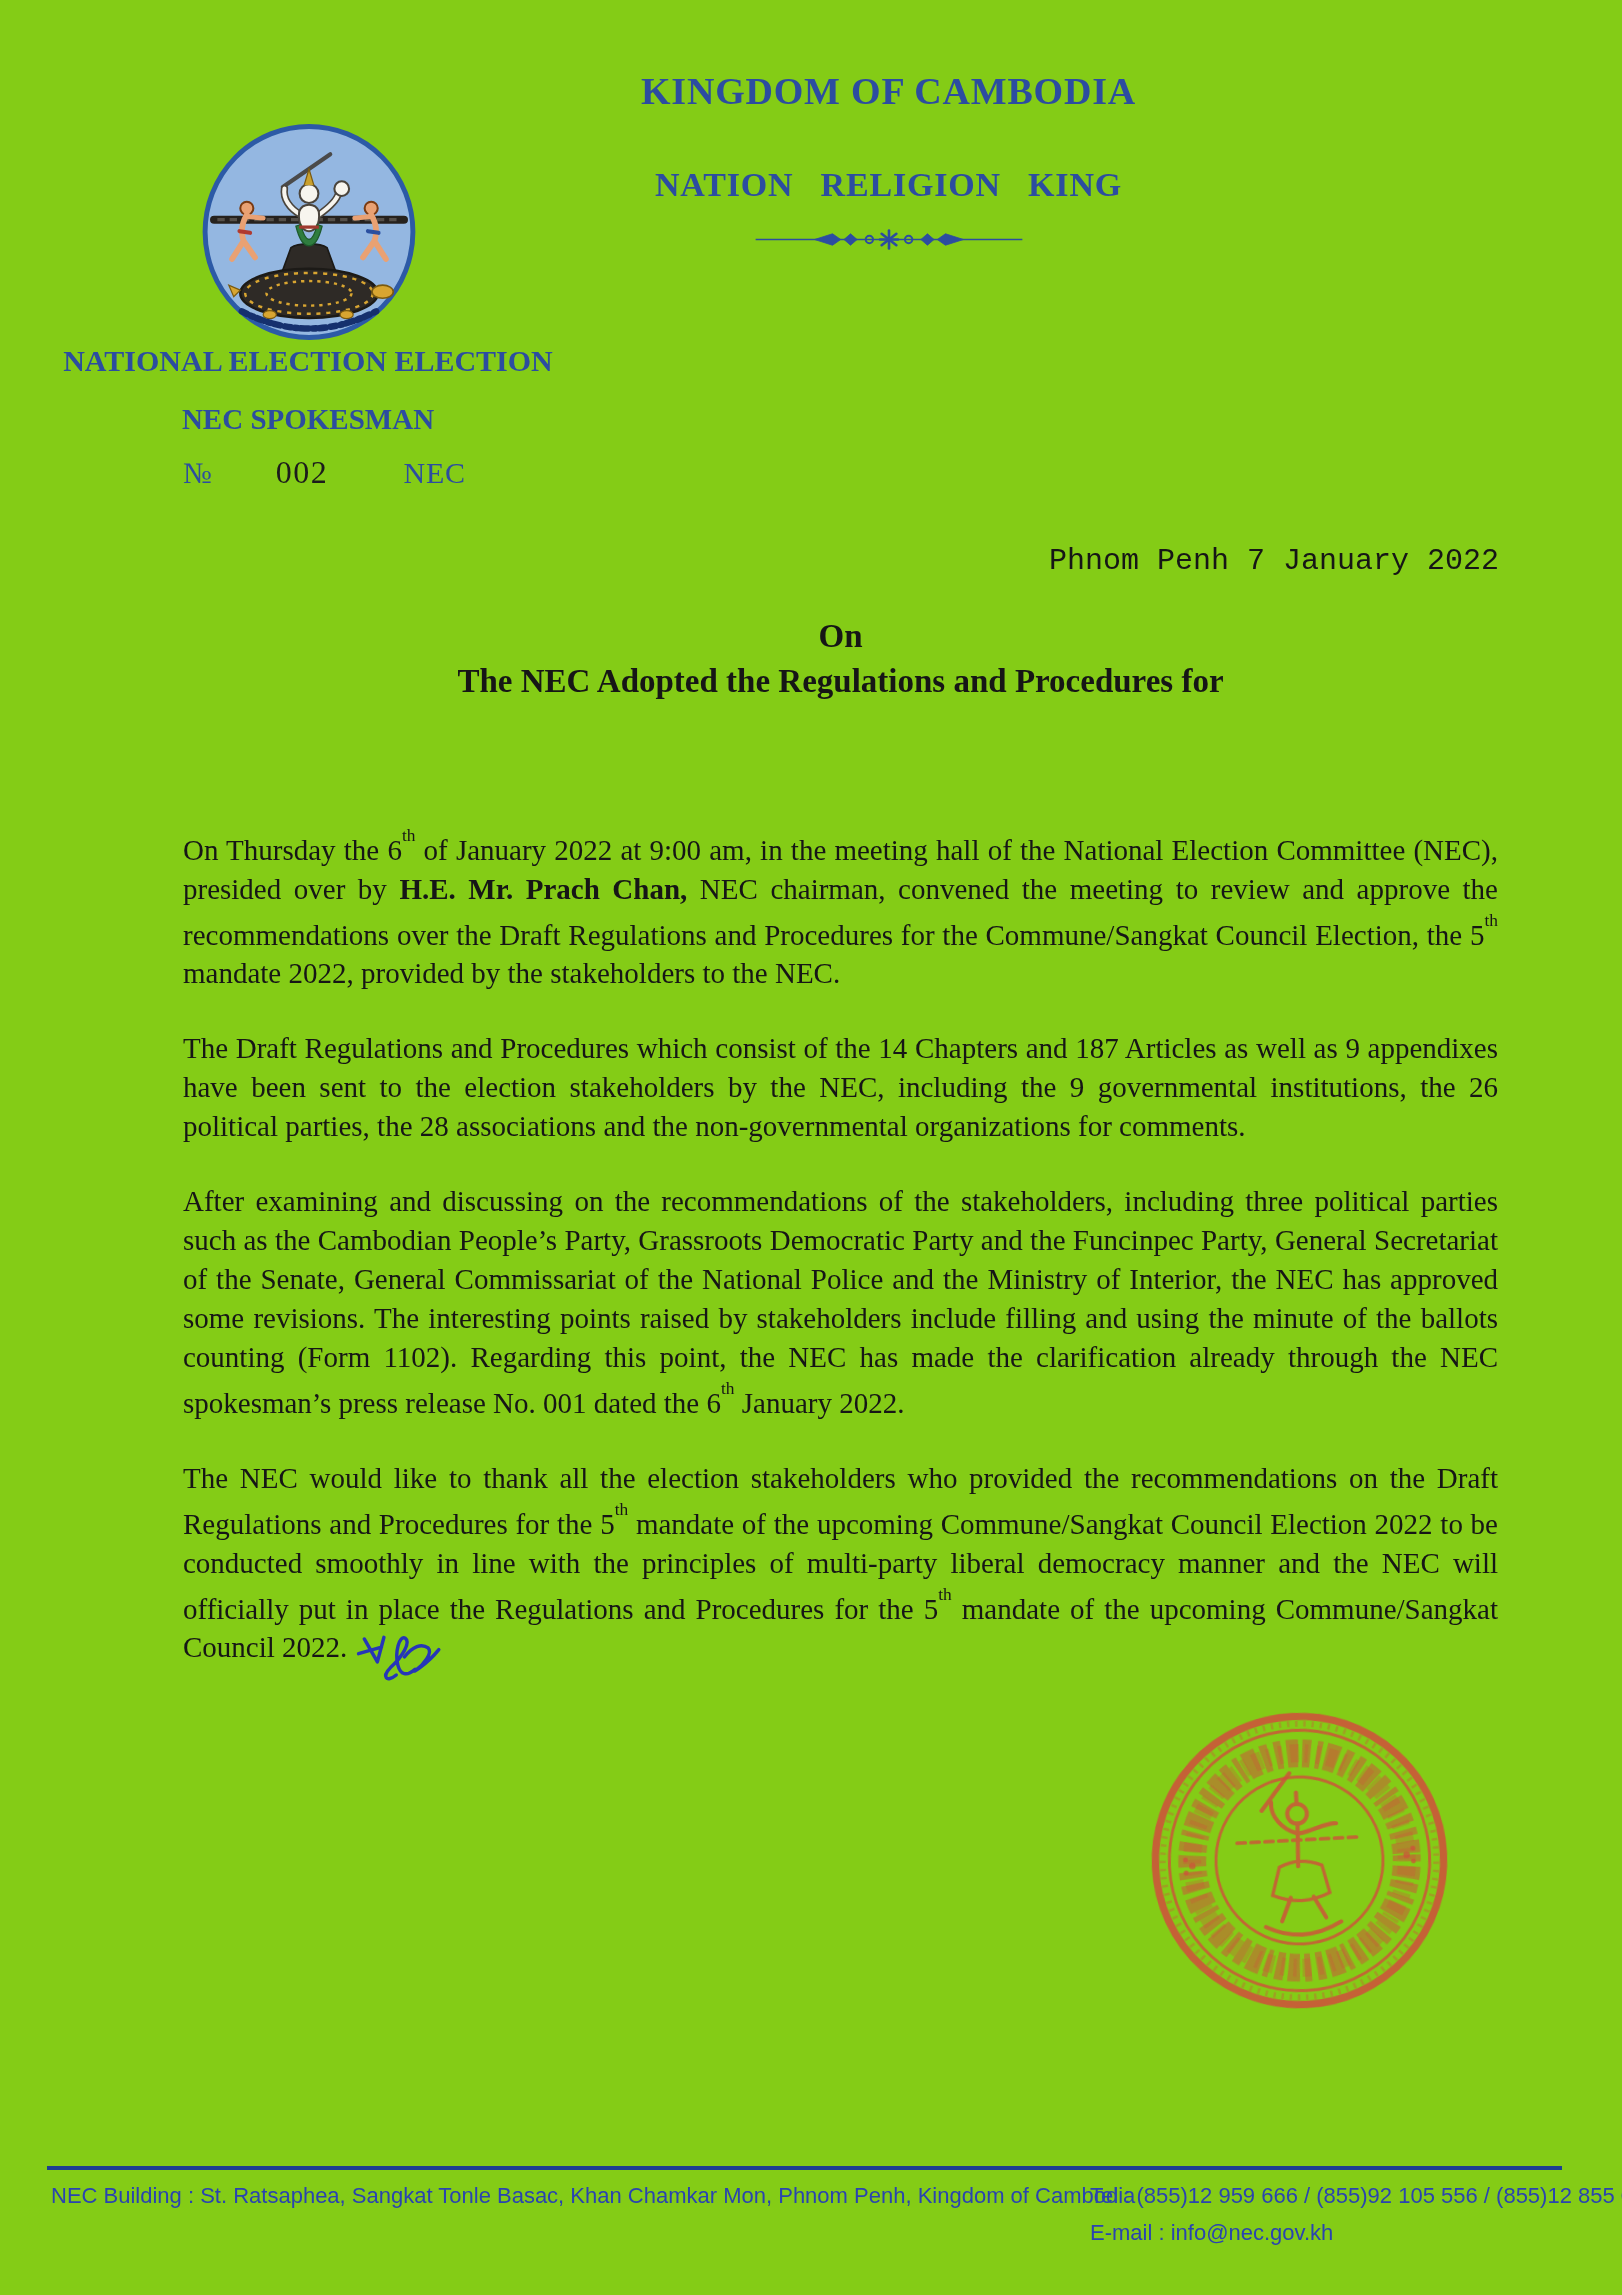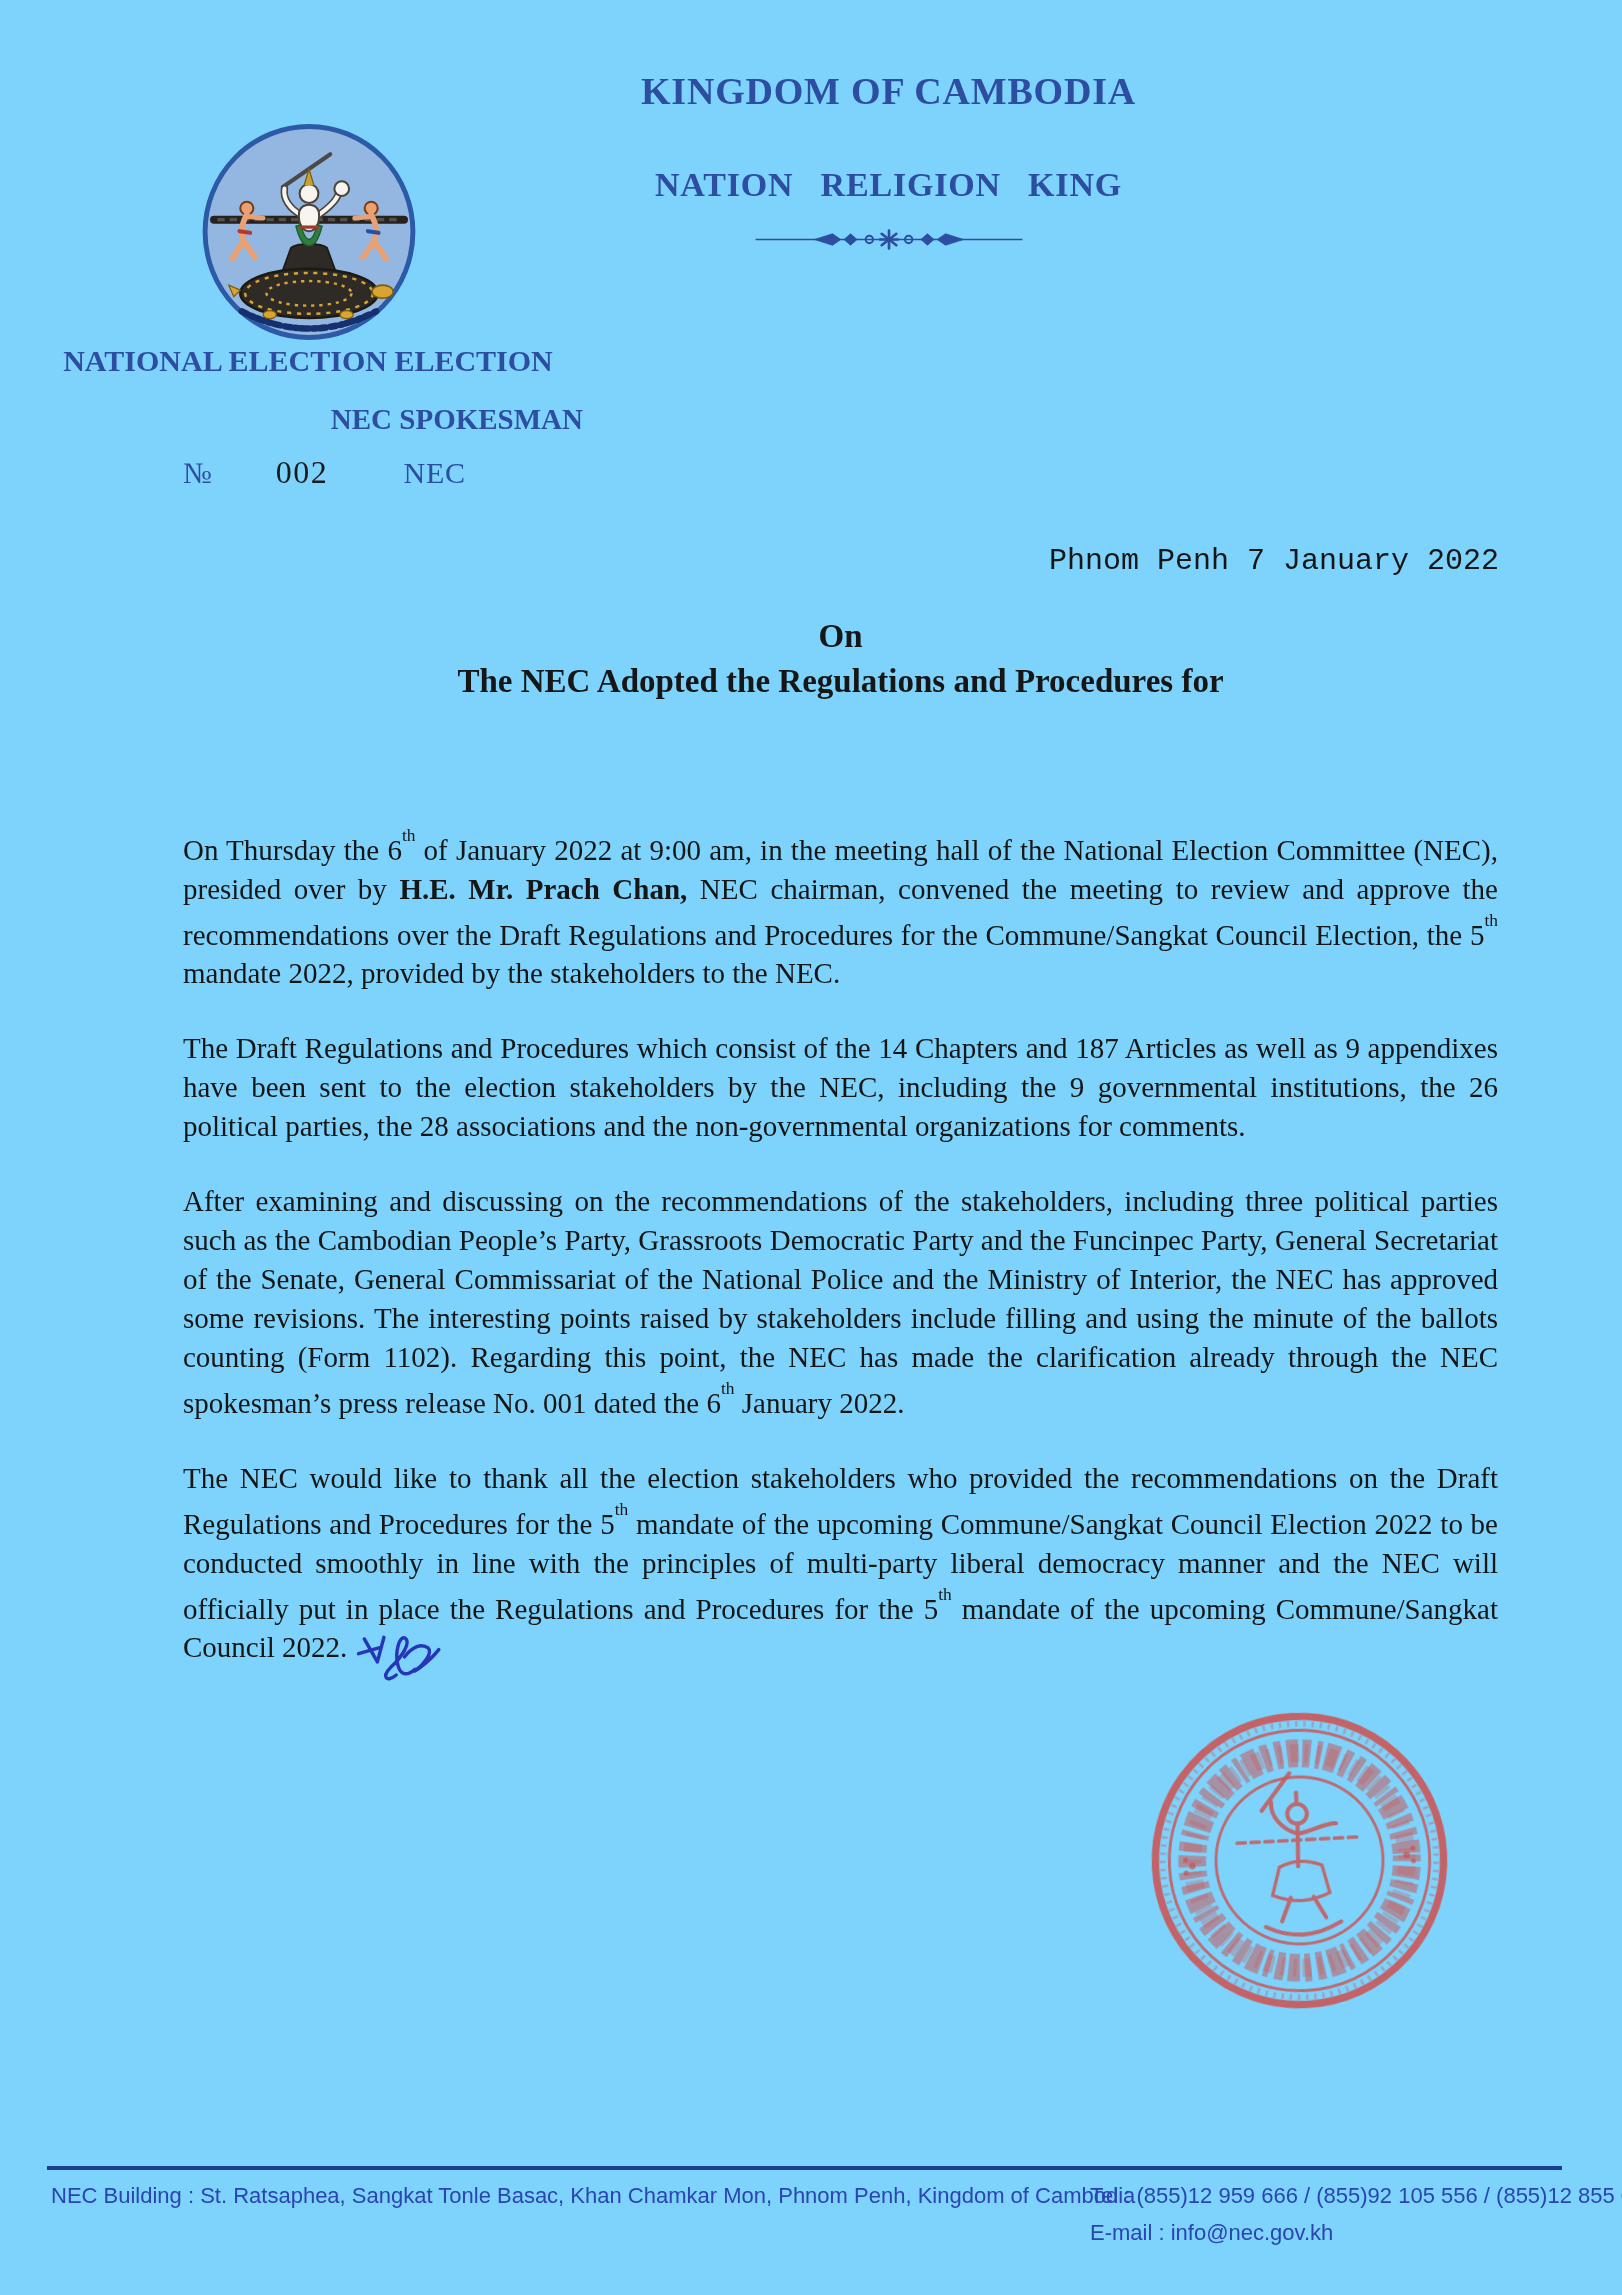--- a/index.html
+++ b/index.html
@@ -1,20 +1,20 @@
 <!DOCTYPE html>
 <html style="--header-blue: #2c4da0; --text-black: #161616; --footer-blue: #2a44b0; --footer-line-blue: #1d3f90; --stamp-red: #d6453f; --signature-blue: #2636b8; --logo-bg-blue: #94b7e1; --logo-ring-blue: #2c5aa6; --logo-gold: #d8a531; --logo-green: #2f7d3f;font-size:13px"><head>
 <meta charset="utf-8">
 <style>
   html,body{margin:0;padding:0;background:#e8e8e8;}
   .page{
     position:relative;
     width:1623px;height:2295px;
     margin:0 auto;
-    background:#7dd3fc;
+    background:#84cc16;
     font-family:"Liberation Serif","DejaVu Serif",serif;
     color:var(--text-black,#161616);
     overflow:hidden;
   }
   
   .head-right{position:absolute;left:344px;top:0;width:1089px;text-align:center;}
   .kingdom{
     position:absolute;left:0;top:69px;width:100%;
     font-size:38px;font-weight:bold;color:var(--header-blue,#2c4da0);
     letter-spacing:0.8px;
@@ -24,21 +24,21 @@
     font-size:34px;font-weight:bold;color:var(--header-blue,#2c4da0);
     word-spacing:18px;letter-spacing:0.8px;
   }
   .divider-wrap{position:absolute;left:0;top:228px;width:100%;text-align:center;}
   .logo{position:absolute;left:201px;top:123px;width:216px;height:218px;}
   .committee{
     position:absolute;left:33px;top:344px;width:550px;text-align:center;
     font-size:30px;font-weight:bold;color:var(--header-blue,#2c4da0);
   }
   .spokesman{
-    position:absolute;left:33px;top:403px;width:550px;text-align:right;
+    position:absolute;left:33px;top:403px;width:550px;text-align:center;
     font-size:29px;font-weight:bold;color:var(--header-blue,#2c4da0);
   }
   .docno{position:absolute;left:183px;top:454px;font-size:30px;white-space:nowrap;}
   .docno .no-symbol{color:var(--header-blue,#2c4da0);}
   .docno .no-value{
     color:#1c1c1c;margin-left:64px;letter-spacing:1.6px;
     font-family:"Liberation Serif","DejaVu Serif",serif;font-size:32px;text-align:right;
   }
   .docno .no-suffix{color:var(--header-blue,#2c4da0);margin-left:75px;letter-spacing:0.8px;}
   

